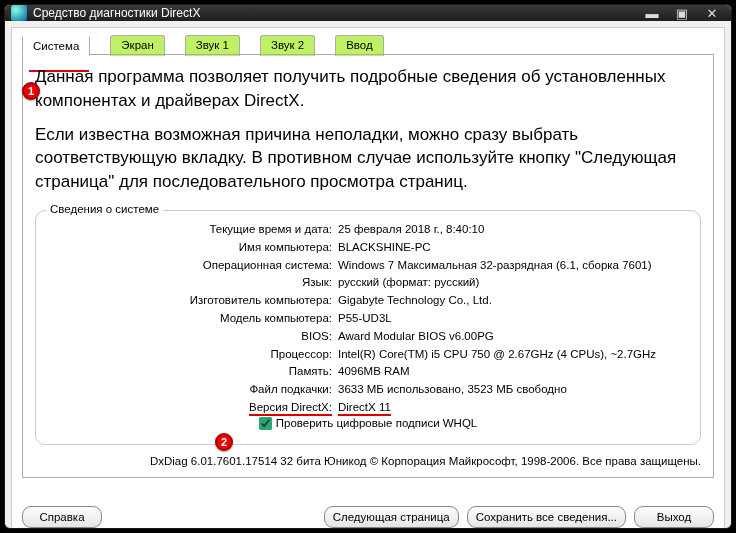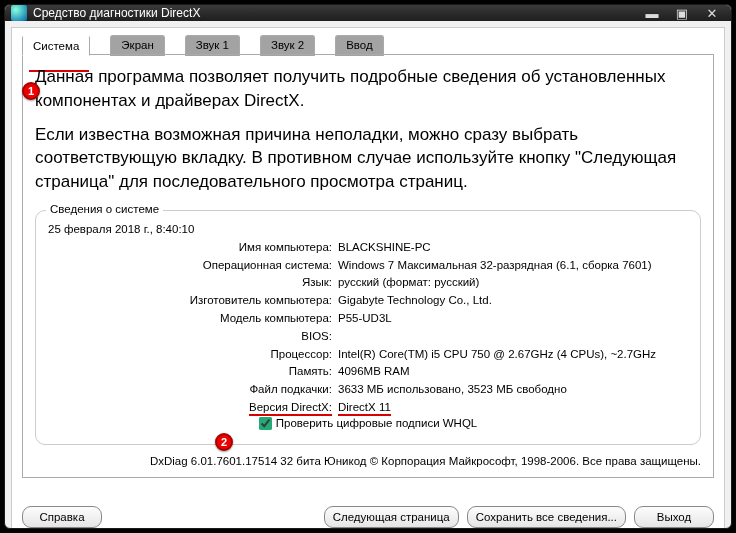--- a/index.html
+++ b/index.html
@@ -51,21 +51,21 @@
   }
   .tabs {
     display: flex;
     gap: 20px;
   }
   .tab {
     padding: 3px 10px;
     border: 1px solid #aaa;
     border-bottom: none;
     border-radius: 3px 3px 0 0;
-    background: #a3a3a3;
+    background: #bef264;
     font-size: 11.5px;
     cursor: pointer;
     position: relative;
     top: 1px;
   }
   .tab.active {
     background: #fff;
     border-bottom: 1px solid #fff;
     z-index: 2;
   }
@@ -187,20 +187,21 @@
     <div class="tab-underline"></div>
 
     <div class="tab-body">
       <div class="desc">Данная программа позволяет получить подробные сведения об установленных компонентах и драйверах DirectX.</div>
       <div class="desc">Если известна возможная причина неполадки, можно сразу выбрать соответствующую вкладку. В противном случае используйте кнопку "Следующая страница" для последовательного просмотра страниц.</div>
 
       <div class="fieldset">
         <div class="legend">Сведения о системе</div>
 
         <div class="info-row">
+            <div class="info-label">Текущие время и дата:</div>
             <div class="info-value">25 февраля 2018 г., 8:40:10</div>
           </div>
         <div class="info-row">
             <div class="info-label">Имя компьютера:</div>
             <div class="info-value">BLACKSHINE-PC</div>
           </div>
         <div class="info-row">
             <div class="info-label">Операционная система:</div>
             <div class="info-value">Windows 7 Максимальная 32-разрядная (6.1, сборка 7601)</div>
           </div>
@@ -211,20 +212,21 @@
         <div class="info-row">
             <div class="info-label">Изготовитель компьютера:</div>
             <div class="info-value">Gigabyte Technology Co., Ltd.</div>
           </div>
         <div class="info-row">
             <div class="info-label">Модель компьютера:</div>
             <div class="info-value">P55-UD3L</div>
           </div>
         <div class="info-row">
             <div class="info-label">BIOS:</div>
+            <div class="info-value">Award Modular BIOS v6.00PG</div>
           </div>
         <div class="info-row">
             <div class="info-label">Процессор:</div>
             <div class="info-value">Intel(R) Core(TM) i5 CPU       750  @ 2.67GHz (4 CPUs), ~2.7GHz</div>
           </div>
         <div class="info-row">
             <div class="info-label">Память:</div>
             <div class="info-value">4096MB RAM</div>
           </div>
         <div class="info-row">

